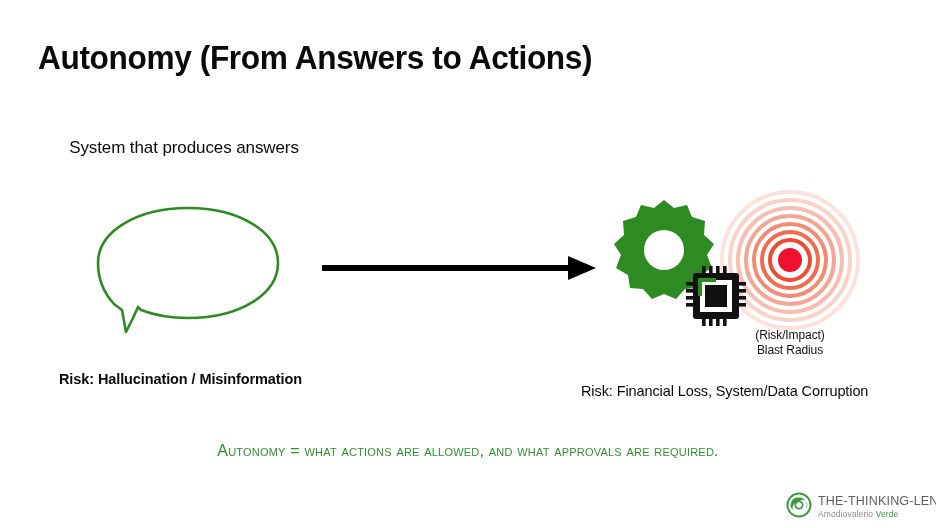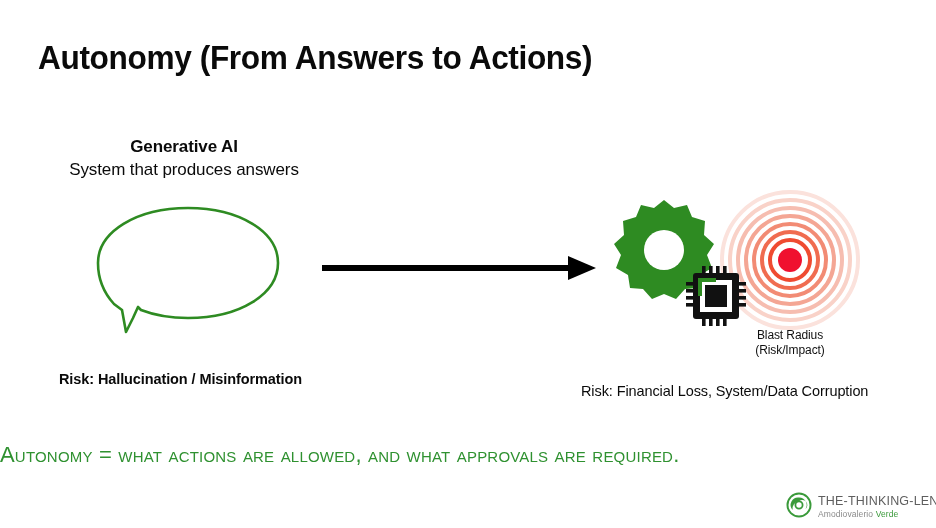--- a/index.html
+++ b/index.html
@@ -122,21 +122,22 @@
   }
   #risk-left  { left: 59px;  top: 371px; font-weight: bold; }
   #risk-right { left: 581px; top: 383px; }
 
   
   #takeaway {
     position: absolute;
     left: 0;
     top: 442px;
     width: 936px;
-    font-size: 22px;
+    text-align: center;
+    font-size: 16px;
     font-variant: small-caps;
     letter-spacing: 0.2px;
     color: #2f9130;
     white-space: nowrap;
   }
 
   
   #footer-brand {
     position: absolute;
     left: 786px;
@@ -171,21 +172,20 @@
     white-space: nowrap;
   }
   #brand-author .accent { color: #3a9a3a; }
 </style>
 </head>
 <body>
 
 <div id="slide-title">Autonomy (From Answers to Actions)</div>
 
 <div class="col-head" id="head-left">
-  <div class="name">Generative AI</div>
   <div class="desc">System that produces answers</div>
 </div>
 
 <div id="speech-bubble">
   <svg width="192" height="140" viewBox="0 0 192 140" fill="none">
     <path d="M96 8 C148 8 186 32 186 63 C186 94 148 118 96 118
              C78 118 62 115 49 110
              L46 107
              L41 118
              L34 132
@@ -252,22 +252,22 @@
       </g>
       <rect x="7" y="7" width="46" height="46" rx="3" fill="#111111"></rect>
       <rect x="14" y="14" width="32" height="32" fill="#ffffff"></rect>
       <path d="M14 30 L14 14 L30 14" fill="none" stroke="#2e8b22" stroke-width="4"></path>
       <rect x="19" y="19" width="22" height="22" fill="#111111"></rect>
     </svg>
   </div>
 </div>
 
 <div id="blast-caption">
+  <div>(Risk/Impact)</div>
   <div>Blast Radius</div>
-  <div>(Risk/Impact)</div>
 </div>
 
 <div class="risk-line" id="risk-left">Risk: Hallucination / Misinformation</div>
 
 <div class="risk-line" id="risk-right">Risk: Financial Loss, System/Data Corruption</div>
 
 <div id="takeaway">Autonomy = what actions are allowed, and what approvals are required.</div>
 
 <div id="footer-brand">
   <div id="brand-logo-icon">

